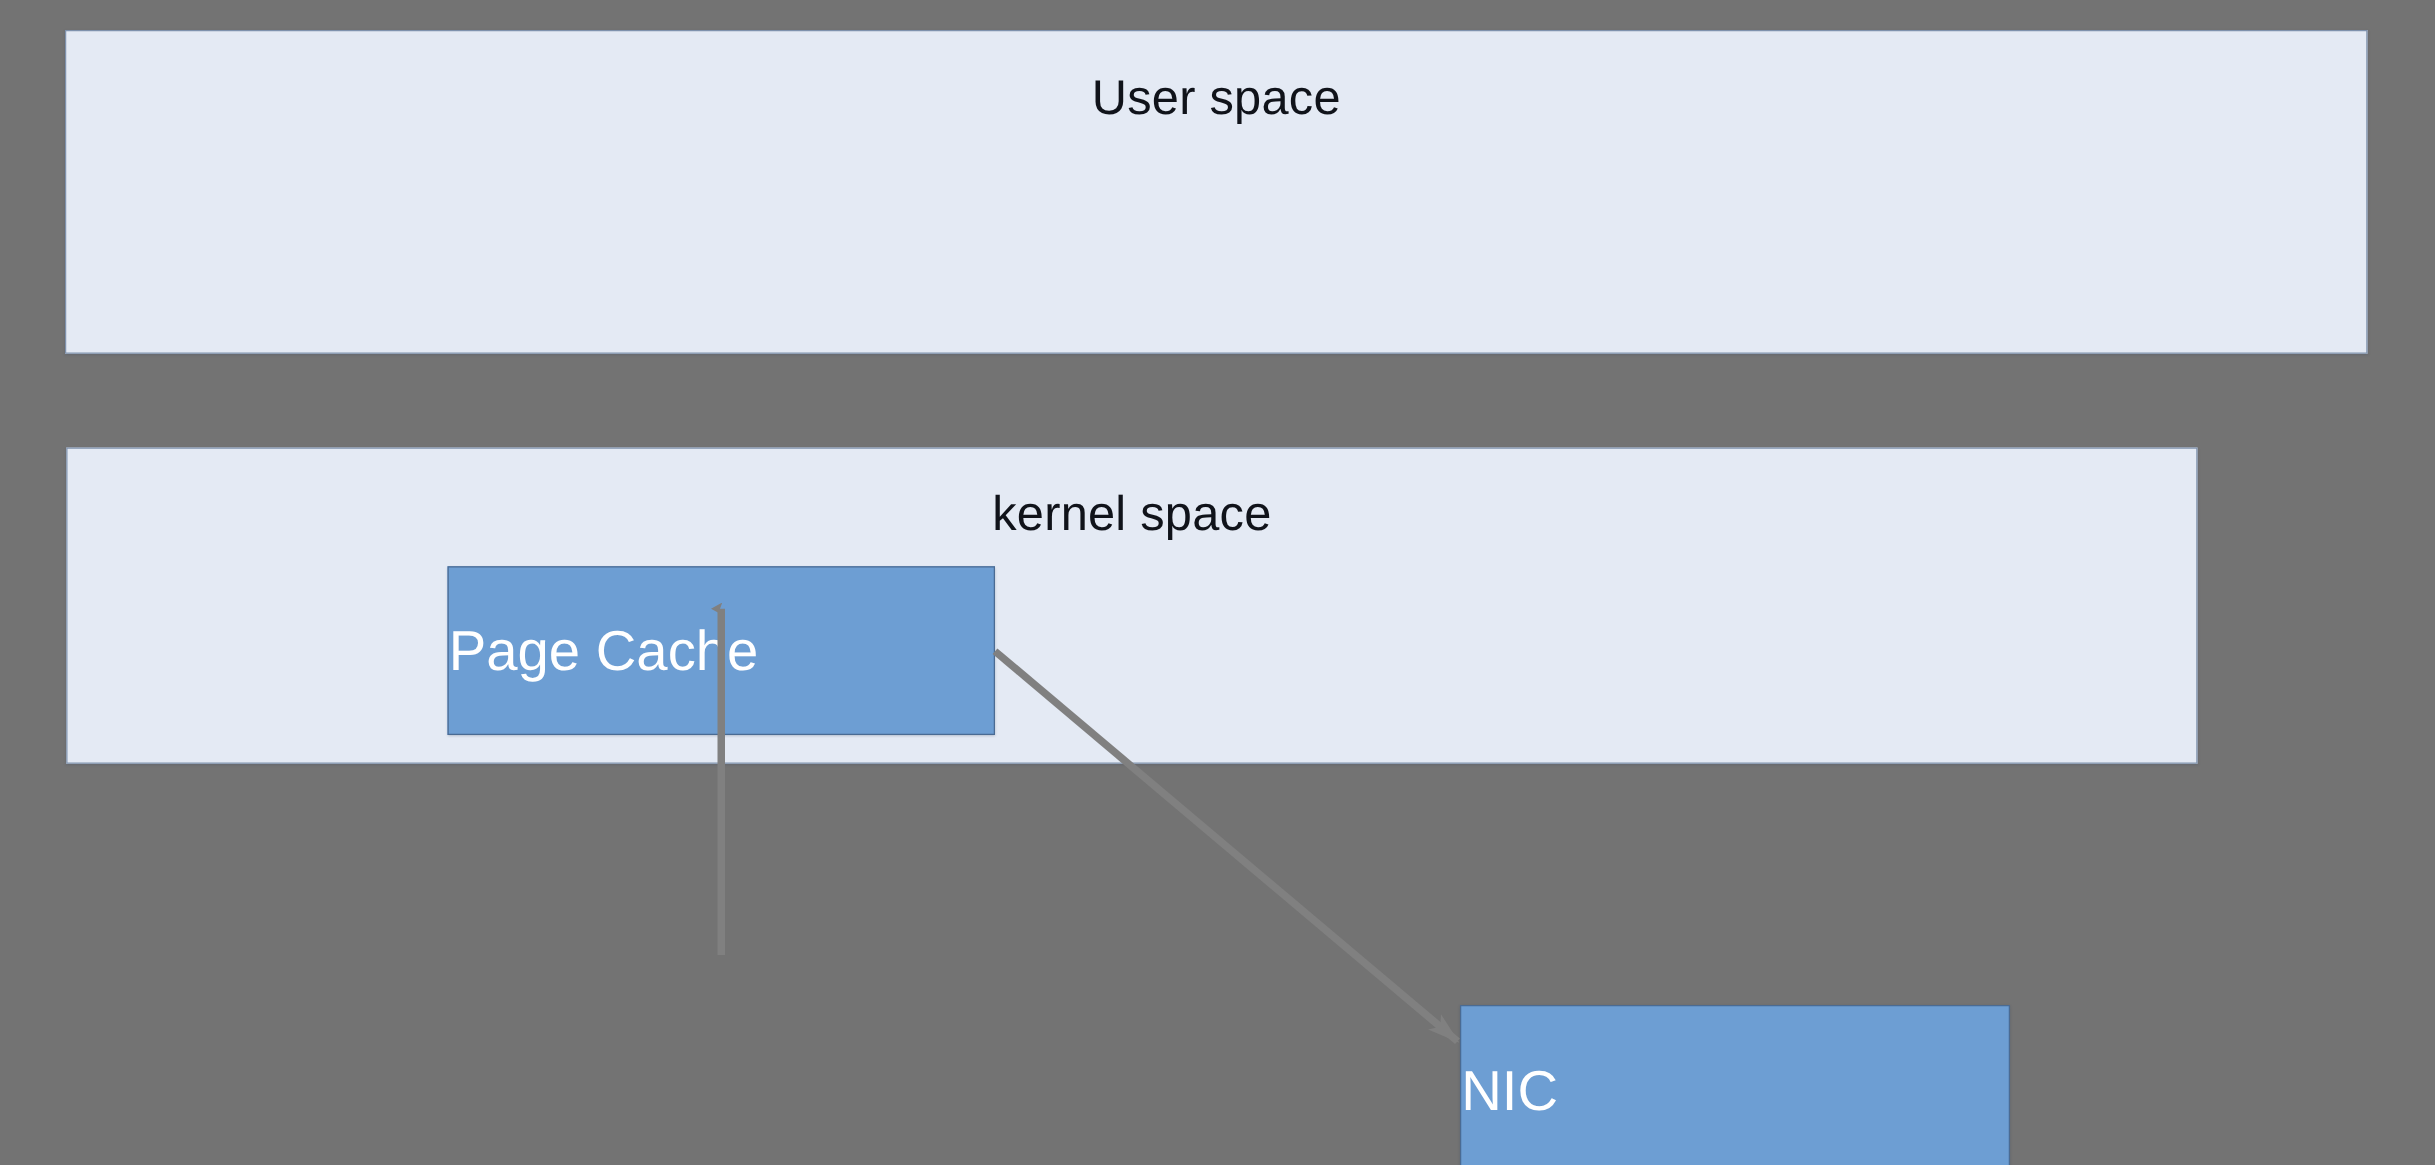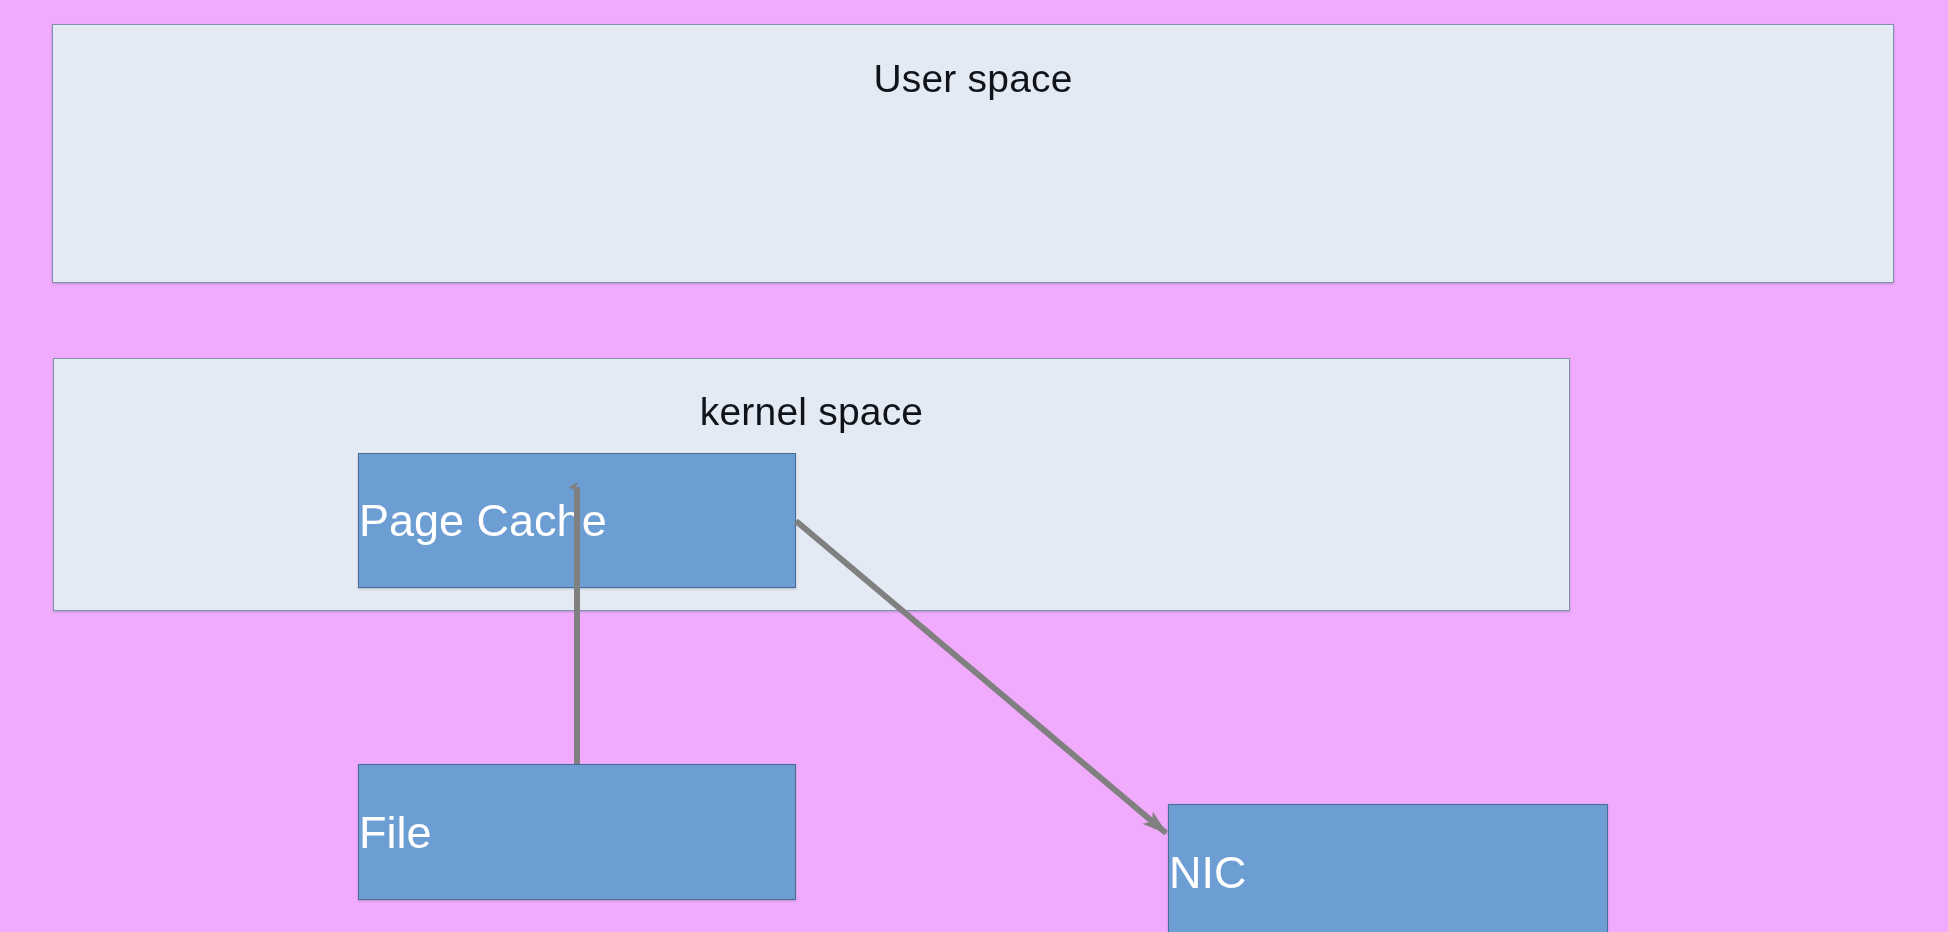--- a/index.html
+++ b/index.html
@@ -7,21 +7,21 @@
     padding: 0;
     background: #ffffff;
   }
   body {
     font-family: "Liberation Sans", sans-serif;
   }
   #diagram-canvas {
     position: relative;
     width: 1948px;
     height: 932px;
-    background: #f0abfc;
+    background: #737373;
     overflow: hidden;
   }
 
   
   .space-box {
     position: absolute;
     background: #e4eaf4;
     border: 1px solid #7f92ad;
     box-sizing: border-box;
     box-shadow: 0 1px 2px rgba(60, 75, 100, 0.28);
@@ -34,21 +34,21 @@
     color: #10131a;
     font-size: 39px;
     line-height: 1;
     letter-spacing: 0.2px;
     white-space: nowrap;
   }
 
   #user-space-box { left: 52px;  top: 24px;  width: 1842px; height: 259px; }
   #user-space-label { top: 34px; }
 
-  #kernel-space-box { left: 53px; top: 358px; width: 1517px; height: 253px; }
+  #kernel-space-box { left: 53px; top: 358px; width: 1705px; height: 253px; }
   #kernel-space-label { top: 33px; }
 
   
   .node-box {
     position: absolute;
     background: #6d9ed3;
     border: 1px solid #4a6b93;
     box-sizing: border-box;
     box-shadow: 0 1px 2px rgba(50, 70, 95, 0.3);
     display: flex;
@@ -86,23 +86,20 @@
   </div>
 
   <div class="space-box" id="kernel-space-box">
     <div class="space-label" id="kernel-space-label">kernel space</div>
   </div>
 
   <div class="node-box" id="page-cache-box">
     <span class="node-label">Page Cache</span>
   </div>
 
-  <div class="node-box" id="file-box">
-    <span class="node-label">File</span>
-  </div>
 
   <div class="node-box" id="nic-box">
     <span class="node-label">NIC</span>
   </div>
 
   <svg id="arrow-layer" viewBox="0 0 1948 932">
     <defs>
       <marker id="arrowhead-up" markerWidth="10" markerHeight="9" refX="5" refY="8.2" orient="auto" markerUnits="userSpaceOnUse">
         <path d="M 5 0 L 10 9 L 5 7.2 L 0 9 Z" fill="#808080"></path>
       </marker>

